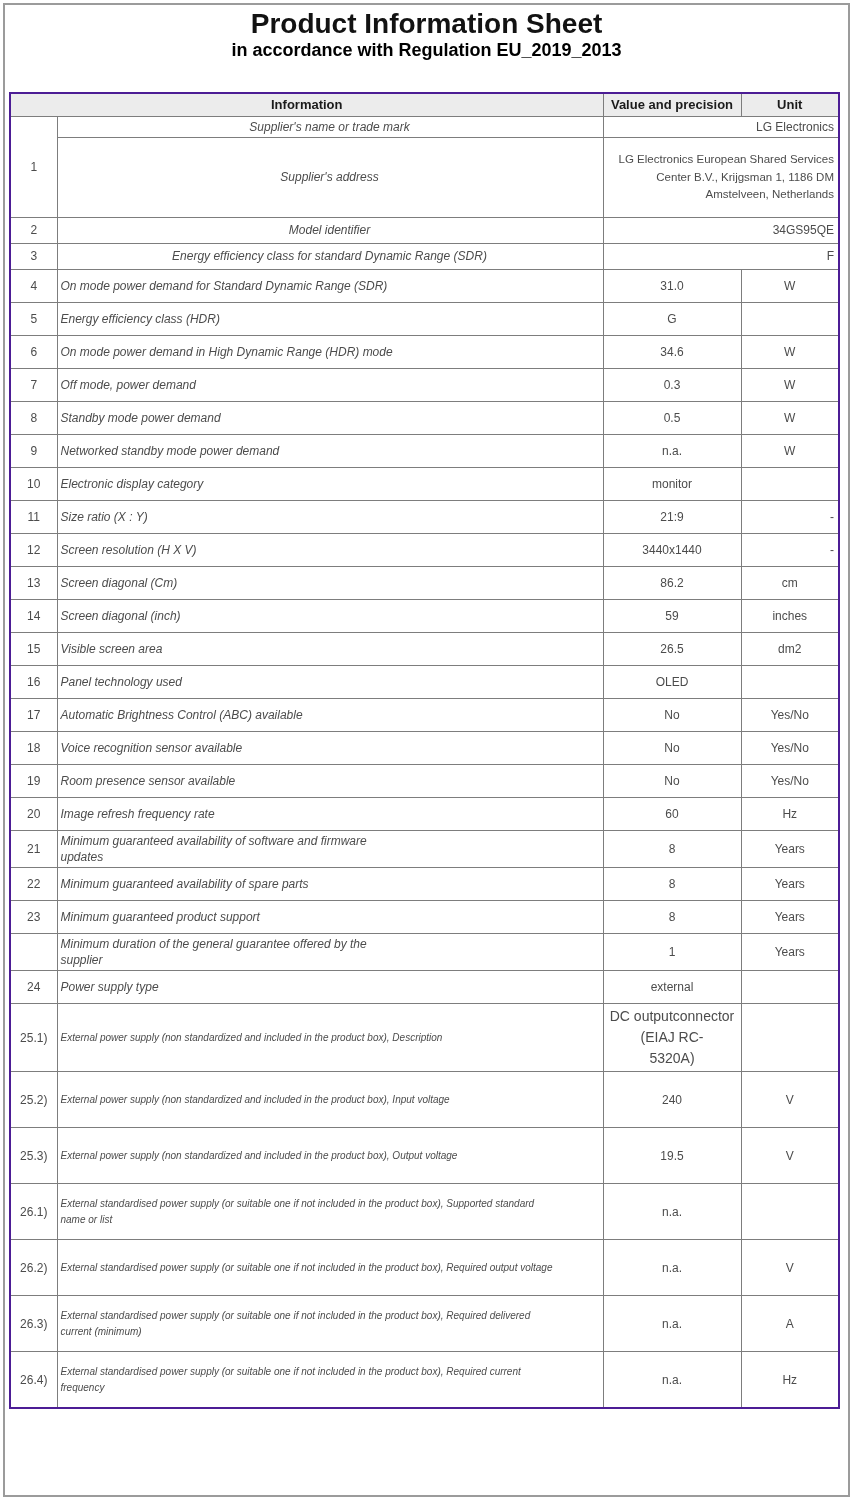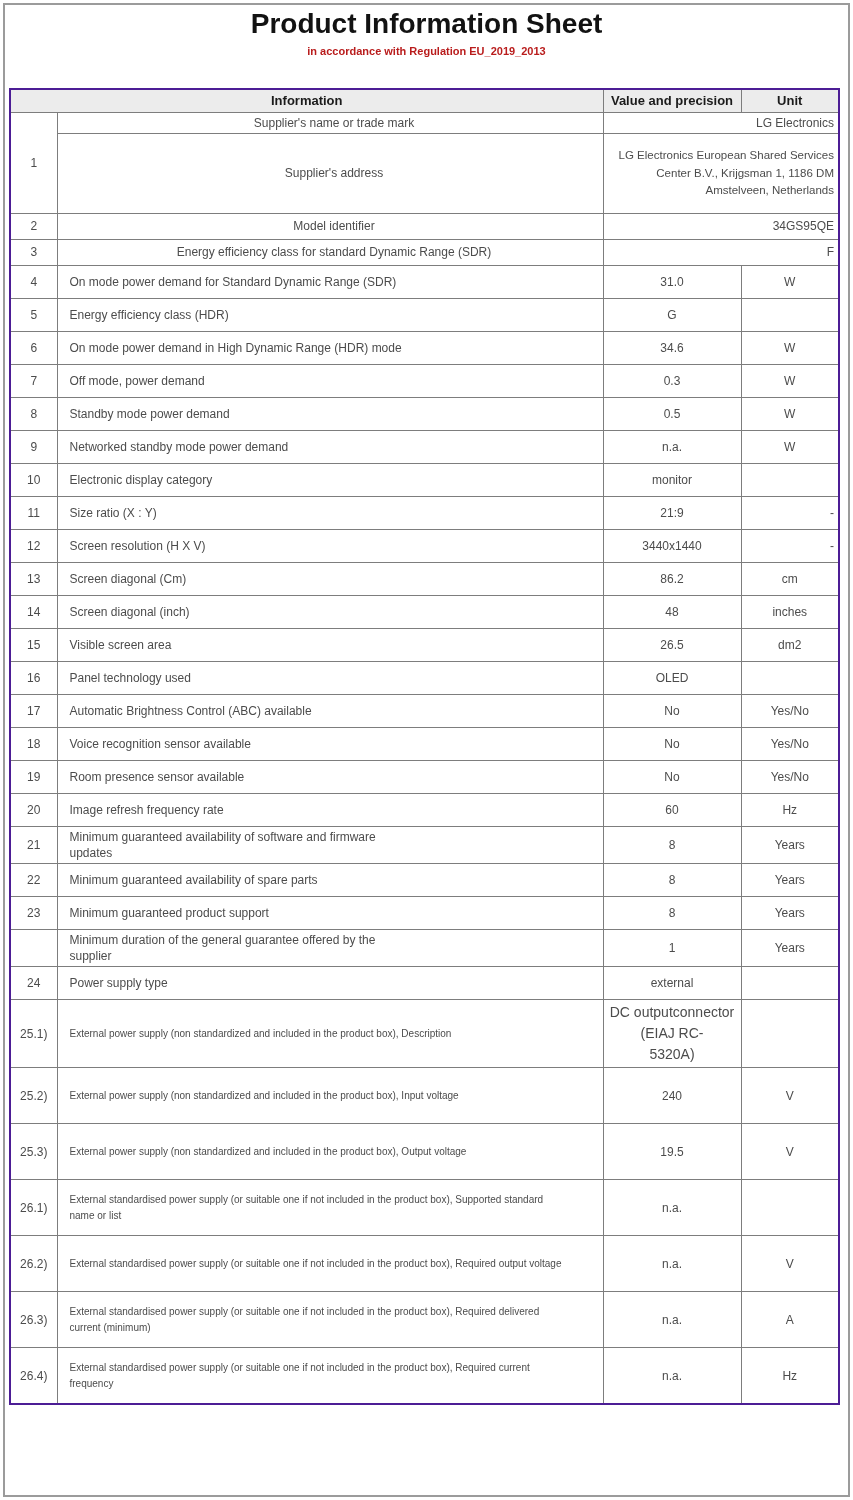--- a/index.html
+++ b/index.html
@@ -27,24 +27,23 @@
     padding-top: 8px;
   }
   .doc-title {
     margin: 0;
     font-size: 28px;
     font-weight: bold;
     color: #121212;
     letter-spacing: 0px;
   }
   .doc-subtitle {
-    margin-top: 5px;
-    font-size: 11px;
+    font-size: 18px;
     font-weight: bold;
-    color: #b91c1c;
+    color: #000000;
   }
   table.info-table {
     margin: 31px 0 0 9px;
     border-collapse: collapse;
     table-layout: fixed;
     width: 829px;
     border: 2px solid #4c1d95;
   }
   .info-table td, .info-table th {
     border: 1px solid #7d7d7d;
@@ -60,21 +59,21 @@
   .info-table th {
     background: #ececec;
     color: #1b1b1b;
     font-weight: bold;
     font-size: 13px;
     height: 22px;
     text-align: center;
     white-space: nowrap;
   }
   td.num   { text-align: center; height: 33px; }
-  td.info  { text-align: left;   padding-left: 12px; }
+  td.info  { text-align: left;   padding-left: 3px; font-style: italic; }
   td.val   { text-align: center; }
   td.unit  { text-align: center; }
   td.center { text-align: center; }
   td.unit-right { text-align: right; padding-right: 4px; }
 
   tr.row-short td   { height: 26px; }
   tr.row-supname td { height: 21px; }
   tr.row-address td { height: 80px; }
   tr.row-tall td    { height: 56px; }
 
@@ -185,21 +184,21 @@
         </tr>
         <tr>
           <td class="num">13</td>
           <td class="info">Screen diagonal (Cm)</td>
           <td class="val">86.2</td>
           <td class="unit">cm</td>
         </tr>
         <tr>
           <td class="num">14</td>
           <td class="info">Screen diagonal (inch)</td>
-          <td class="val">48</td>
+          <td class="val">59</td>
           <td class="unit">inches</td>
         </tr>
         <tr>
           <td class="num">15</td>
           <td class="info">Visible screen area</td>
           <td class="val">26.5</td>
           <td class="unit">dm2</td>
         </tr>
         <tr>
           <td class="num">16</td>

